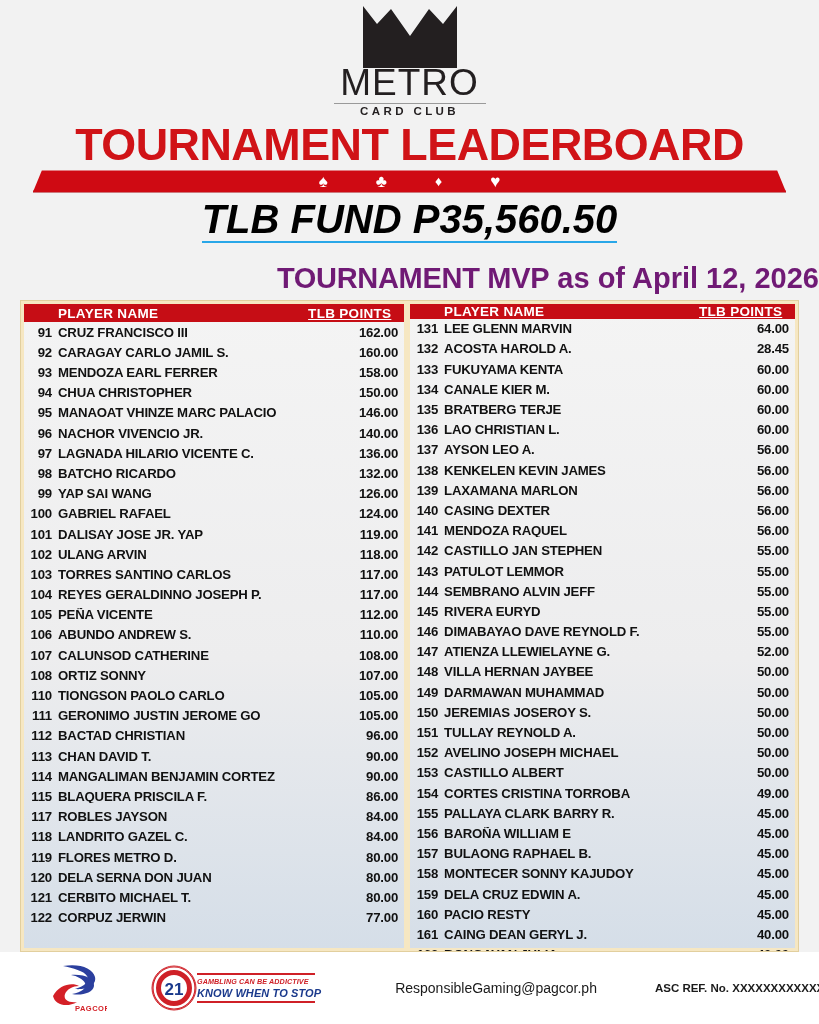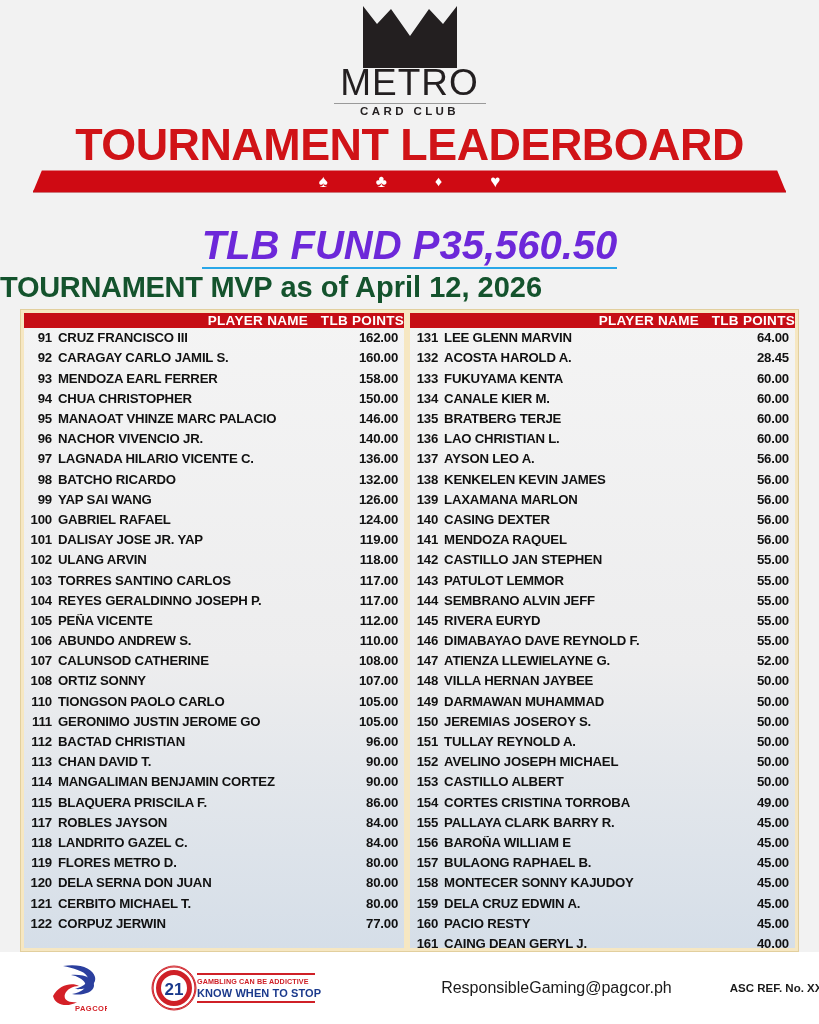--- a/index.html
+++ b/index.html
@@ -98,37 +98,36 @@
     display: inline-block;
   }
   .suit.small { font-size: 14px; }
 
   .fund-line {
     text-align: center;
     margin-top: 6px;
   }
   .fund-text {
     display: inline-block;
-    color: #6d28d9;
+    color: #000000;
     font-style: italic;
     font-weight: 700;
     font-size: 40px;
     letter-spacing: 0px;
     line-height: 1.05;
     border-bottom: 2.5px solid #29a7e8;
     padding-bottom: 1px;
     transform: scaleX(1.0);
-    margin-top: 26px;
   }
   .mvp-line {
-    text-align: left;
-    color: #14532d;
+    text-align: right;
+    color: #701a75;
     font-weight: 700;
     font-size: 29px;
-    margin-top: 3px;
+    margin-top: 20px;
     margin-bottom: 6px;
     line-height: 1.05;
   }
   .mvp-line .mvp-a { letter-spacing: -0.3px; }
 
   
   .board {
     flex: 1 1 auto;
     display: flex;
     flex-direction: row;
@@ -156,27 +155,29 @@
     background: #c60d15;
     color: #ffffff;
     font-weight: 700;
     font-size: 13.5px;
     letter-spacing: 0.3px;
     height: 20px;
     align-items: center;
   }
   .th-name {
     flex: 1 1 auto;
-    text-align: right;
+    text-align: left;
+    padding-left: 34px;
     box-sizing: border-box;
   }
   .th-pts {
     flex: 0 0 96px;
-    text-align: right;
+    text-align: left;
     box-sizing: border-box;
+    text-decoration: underline;
   }
 
   .rows {
     flex: 1 1 auto;
     display: flex;
     flex-direction: column;
   }
   .row {
     display: flex;
     align-items: center;
@@ -237,27 +238,28 @@
   }
   .badge21 {
     width: 46px;
     height: 46px;
     flex: 0 0 auto;
   }
   .addictive-text {
     display: flex;
     flex-direction: column;
     gap: 1.5px;
+    font-style: italic;
   }
   .ad-rule { height: 2px; background: #cf2027; width: 118px; }
   .ad-l1 { font-size: 7.2px; font-weight: 700; color: #cf2027; letter-spacing: 0.1px; }
   .ad-l2 { font-size: 11px; font-weight: 700; color: #1b3a8c; letter-spacing: 0.1px; }
   .foot-email {
-    margin-left: 120px;
-    font-size: 16px;
+    margin-left: 74px;
+    font-size: 14px;
     color: #1a1a1a;
     font-weight: 400;
     white-space: nowrap;
   }
   .foot-asc {
     margin-left: 58px;
     font-size: 11.5px;
     color: #1a1a1a;
     font-weight: 700;
     white-space: nowrap;

